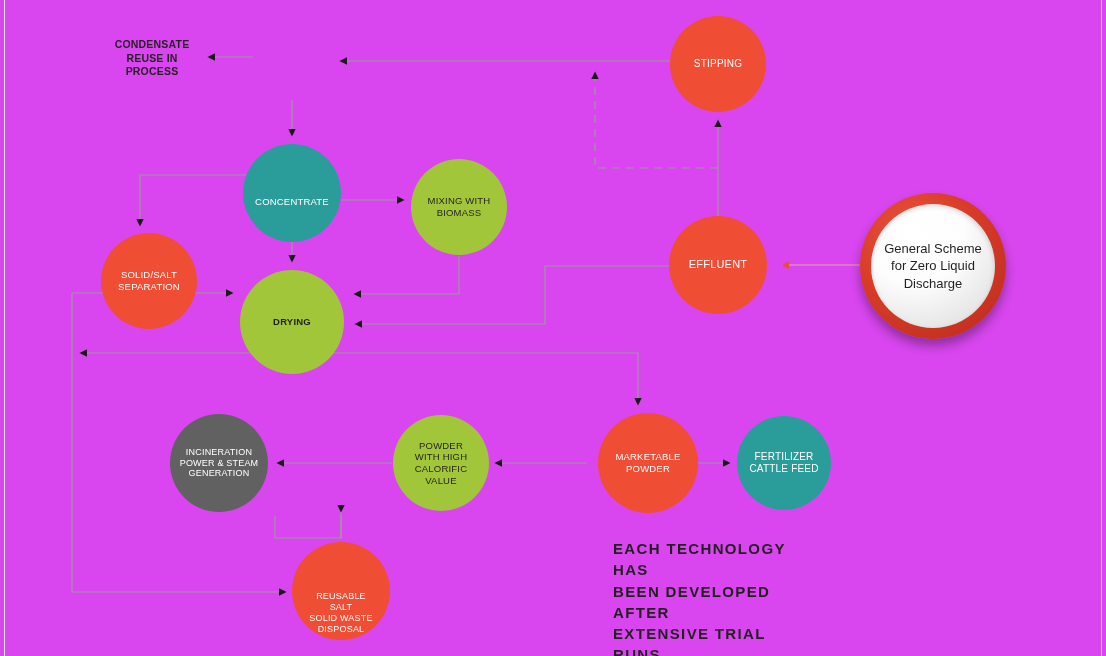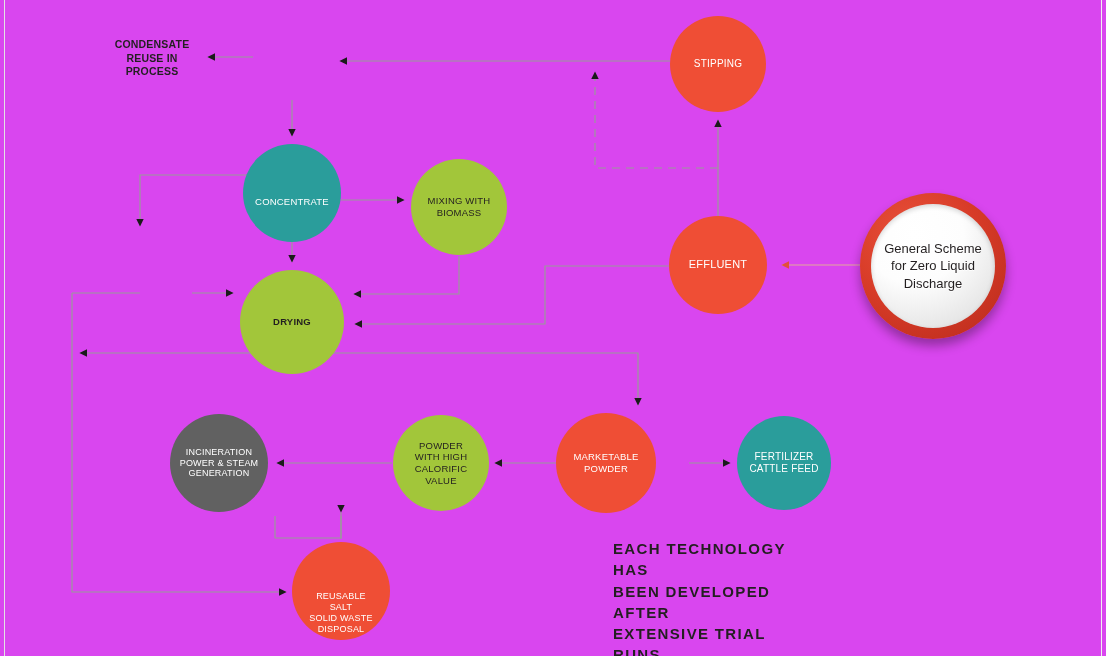--- a/index.html
+++ b/index.html
@@ -187,20 +187,24 @@
 
   <div class="node light-text" style="left:243px; top:144px; width:98px; height:98px; background:#2a9d9b;">
     <span class="label" style="font-size:9.5px;margin-top:18px;">CONCENTRATE</span>
   </div>
 
   <div class="node dark-text" style="left:411px; top:159px; width:96px; height:96px; background:#a2c63a;">
     <span class="label" style="font-size:9.5px;">MIXING WITH
 BIOMASS</span>
   </div>
 
+  <div class="node light-text" style="left:101px; top:233px; width:96px; height:96px; background:#ef4e35;">
+    <span class="label" style="font-size:9.5px;">SOLID/SALT
+SEPARATION</span>
+  </div>
 
   <div class="node light-text" style="left:669px; top:216px; width:98px; height:98px; background:#ef4e35;">
     <span class="label" style="font-size:11px;">EFFLUENT</span>
   </div>
 
   <div class="node dark-text" style="left:240px; top:270px; width:104px; height:104px; background:#a2c63a;">
     <span class="label" style="font-size:9.5px;font-weight:bold;">DRYING</span>
   </div>
 
   <div class="node light-text" style="left:170px; top:414px; width:98px; height:98px; background:#616161;">
@@ -209,21 +213,21 @@
 GENERATION</span>
   </div>
 
   <div class="node dark-text" style="left:393px; top:415px; width:96px; height:96px; background:#a2c63a;">
     <span class="label" style="font-size:9.5px;">POWDER
 WITH HIGH
 CALORIFIC
 VALUE</span>
   </div>
 
-  <div class="node light-text" style="left:556px; top:413px; width:100px; height:100px; background:#ef4e35;">
+  <div class="node light-text" style="left:598px; top:413px; width:100px; height:100px; background:#ef4e35;">
     <span class="label" style="font-size:9.5px;">MARKETABLE
 POWDER</span>
   </div>
 
   <div class="node light-text" style="left:737px; top:416px; width:94px; height:94px; background:#2a9d9b;">
     <span class="label" style="font-size:10px;">FERTILIZER
 CATTLE FEED</span>
   </div>
 
   <div class="node light-text" style="left:292px; top:542px; width:98px; height:98px; background:#ef4e35;">

